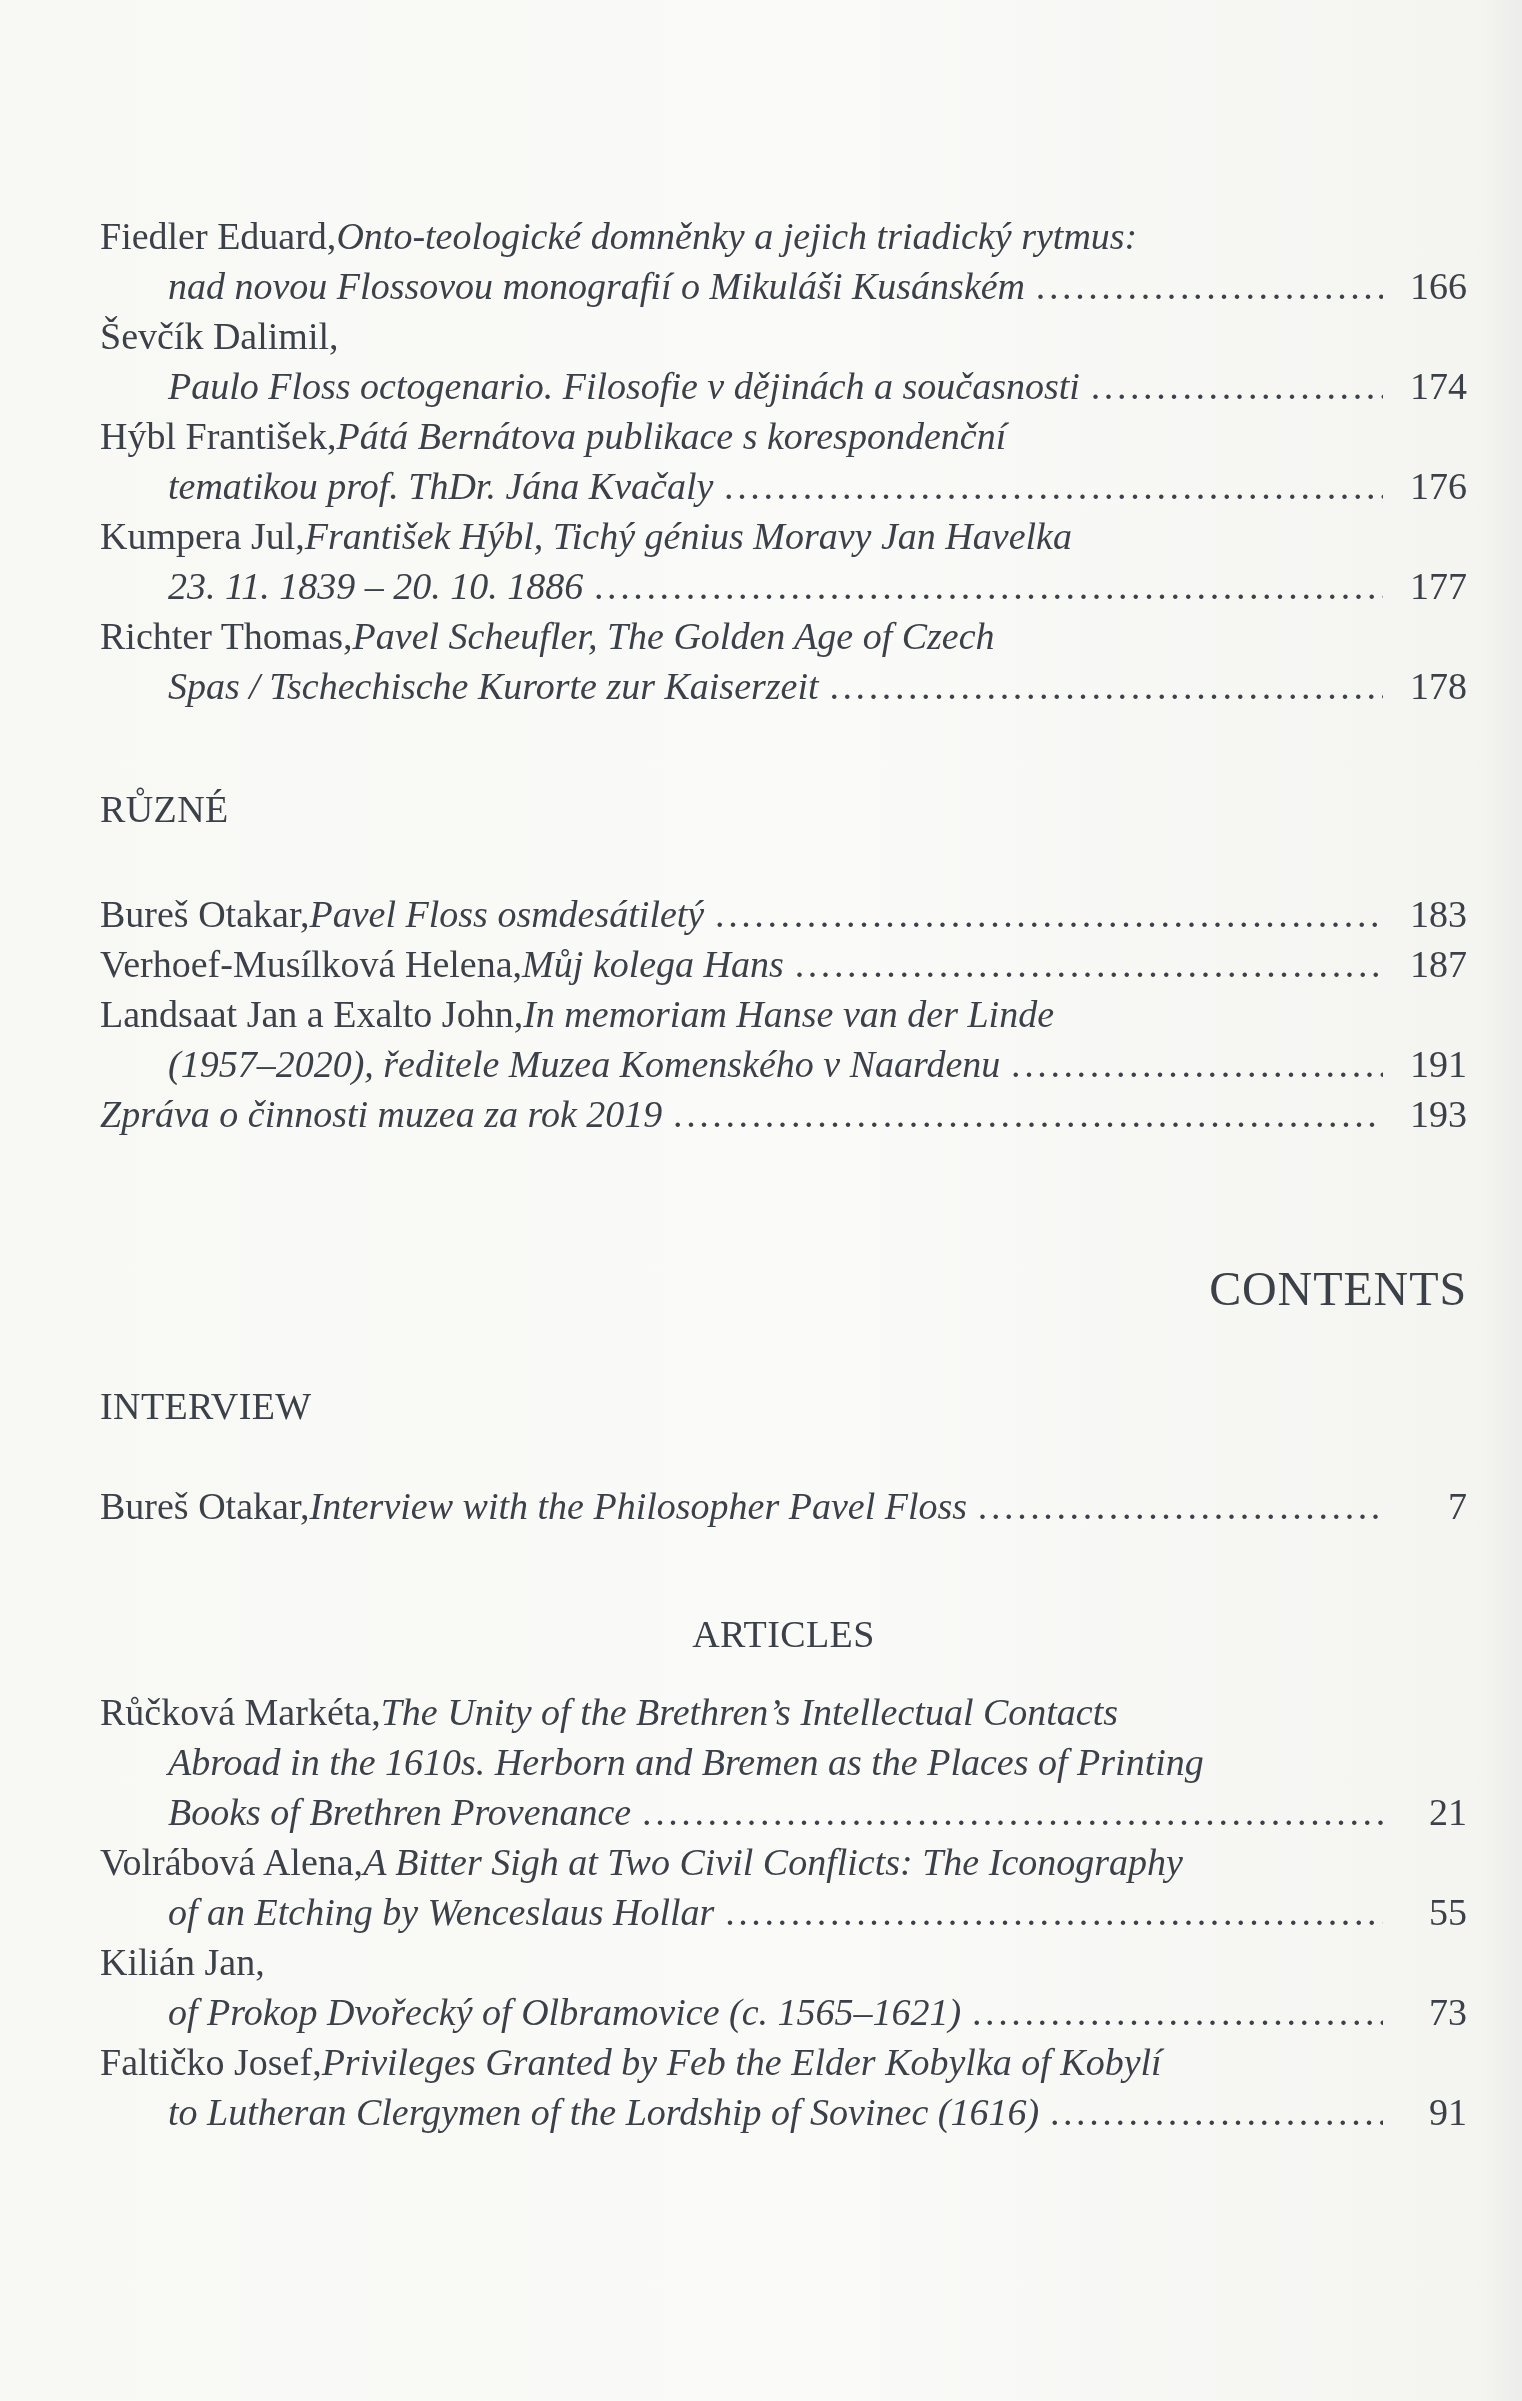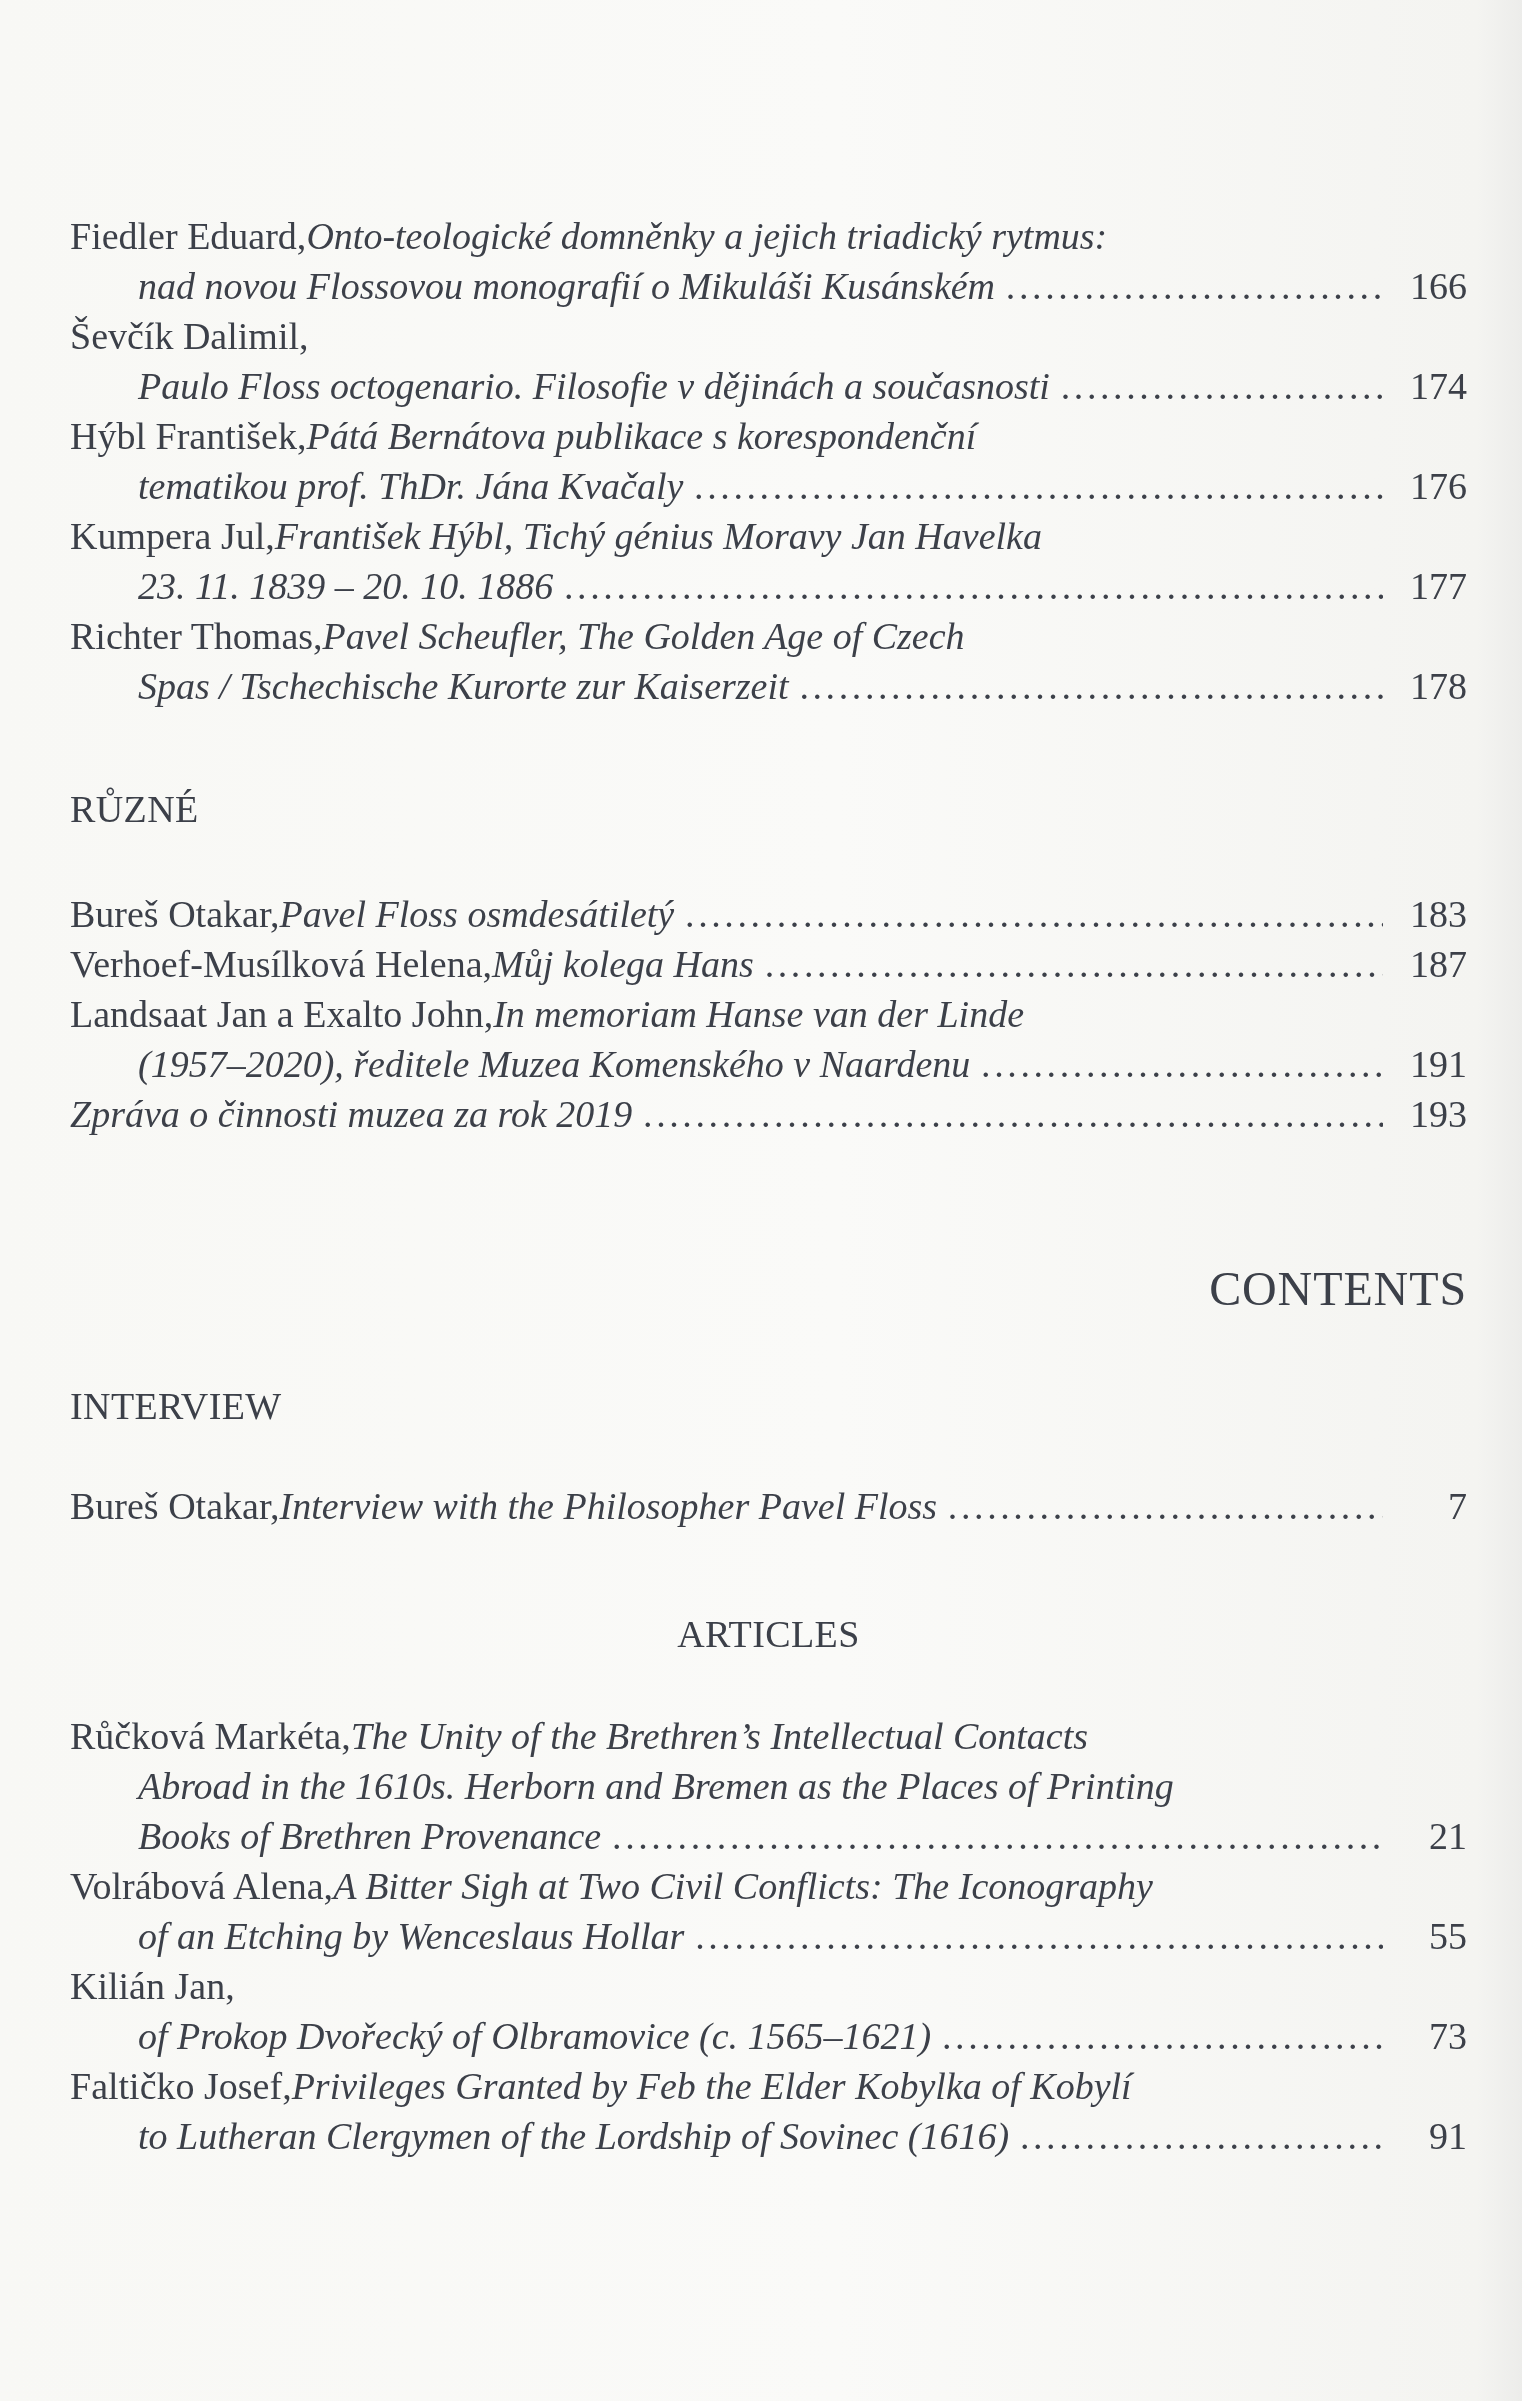--- a/index.html
+++ b/index.html
@@ -6,21 +6,21 @@
     margin: 0;
     padding: 0;
     background: #f7f7f4;
   }
   .page {
     position: relative;
     width: 1523px;
     height: 2401px;
     box-sizing: border-box;
     background: linear-gradient(90deg, #f8f8f5 0%, #fafaf8 55%, #f4f4f1 97%, #ececea 100%);
-    padding: 211px 56px 0 70px;
+    padding: 211px 56px 0 100px;
     font-family: "Liberation Serif", "DejaVu Serif", serif;
     color: #3c4049;
     overflow: hidden;
   }
   .line {
     display: flex;
     align-items: baseline;
     white-space: nowrap;
     height: 50px;
     line-height: 50px;
@@ -64,21 +64,21 @@
     height: 63px;
     line-height: 63px;
     font-size: 48px;
     text-align: right;
     letter-spacing: 0.9px;
   }
   section.entries { margin: 0; padding: 0; }
   section.czech      { margin-top: 0; }
   section.ruzne-list { margin-top: 55px; }
   section.interview-list { margin-top: 50px; }
-  section.articles-list  { margin-top: 52px; }
+  section.articles-list  { margin-top: 28px; }
 </style>
 </head>
 <body>
 
 <div class="page">
 
   <section class="entries czech">
     <div class="line">
       <span class="au">Fiedler Eduard, </span>
         <span class="ti">Onto-teologické domněnky a jejich triadický rytmus:</span>

